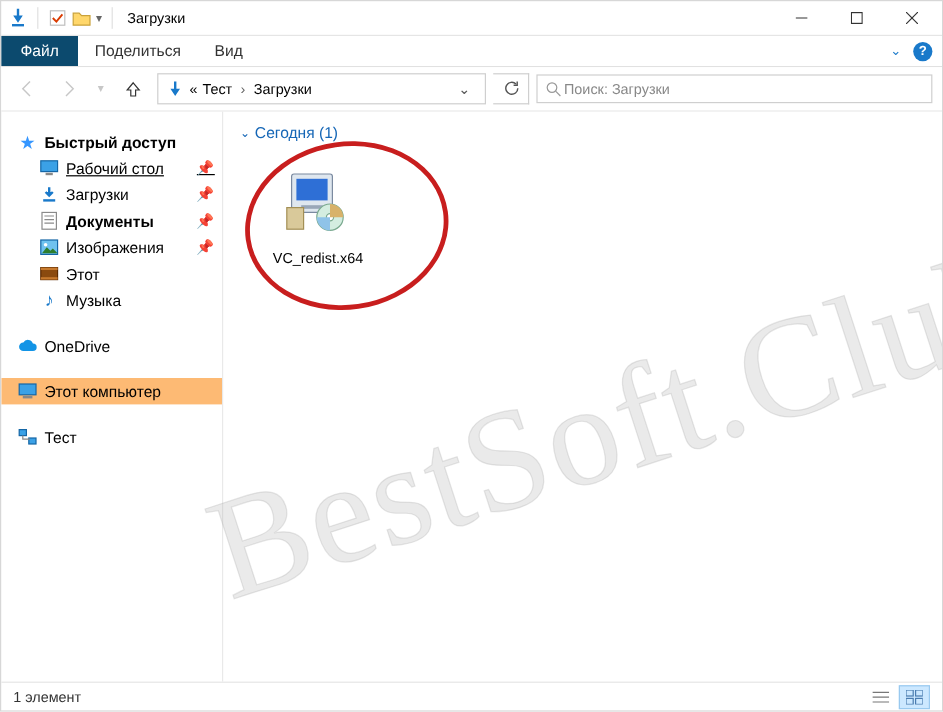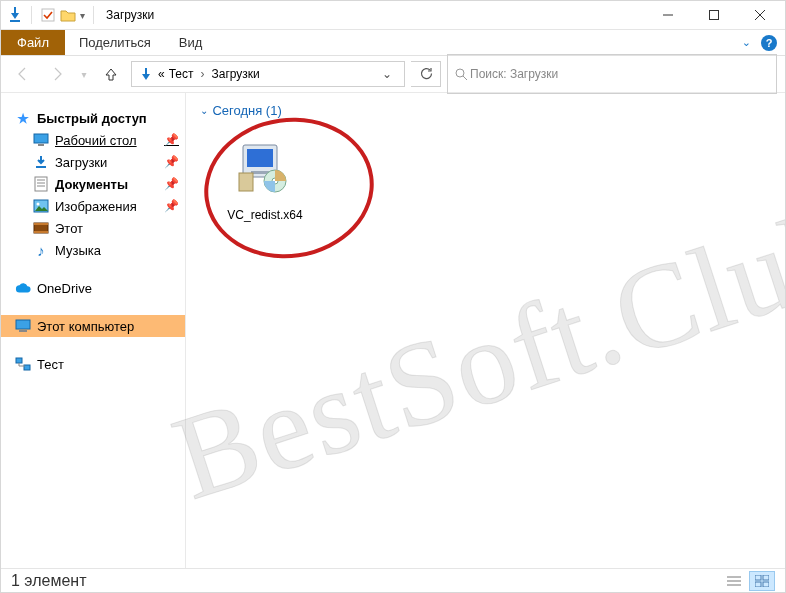--- a/index.html
+++ b/index.html
@@ -33,21 +33,21 @@
   }
   
   .ribbon {
     height: 26px;
     display:flex;
     align-items:stretch;
     border-bottom: 1px solid #e1e1e1;
     background:#fff;
   }
   .file-tab {
-    background:#a16207;
+    background:#0c4a6e;
     color:#fff;
     padding: 12px 16px;
     display:flex; align-items:center;
     font-size:13px;
   }
   .rtab {
     padding: 0 14px;
     display:flex; align-items:center;
     color:#333;
     font-size:13px;
@@ -76,21 +76,21 @@
     align-items:center;
     padding:0 6px;
     gap:4px;
     font-size:12px;
     min-width:0;
   }
   .crumb-sep { color:#666; margin:0 3px; }
   .addr-arrow { margin-left:auto; color:#555; padding:0 6px; }
   .refresh { width:30px;height:26px;border:1px solid #cfcfcf;border-left:none;display:flex;align-items:center;justify-content:center;color:#555;}
   .searchbox {
-    width:330px; height:40px; border:1px solid #cfcfcf;
+    width:330px; height:24px; border:1px solid #cfcfcf;
     display:flex; align-items:center; padding:0 6px; color:#888;
   }
   .searchbox input { border:none; outline:none; font-size:12px; flex:1; color:#000; background:transparent;}
   .searchbox input::placeholder { color:#888; }
   .divider { height:1px; background:#e9e9e9; }
   
   .body {
     flex:1;
     display:flex;
     height: calc(593px - 29px - 26px - 36px - 1px - 24px - 2px);
@@ -142,21 +142,21 @@
     transform: rotate(-8deg);
     pointer-events:none;
   }
   
   .status {
     height:24px;
     border-top:1px solid #e5e5e5;
     display:flex;
     align-items:center;
     padding:0 10px;
-    font-size:16px;
+    font-size:12px;
     color:#333;
   }
   .view-btns { margin-left:auto; display:flex; gap:2px; }
   .vbtn { width:26px;height:20px;border:1px solid transparent;display:flex;align-items:center;justify-content:center;color:#777;}
   .vbtn.active { background:#cce8ff; border-color:#99c9ef;}
   .watermark {
     position:absolute; inset:0;
     pointer-events:none;
     color:rgba(160,160,160,0.22);
     display:flex;align-items:center;justify-content:center;

